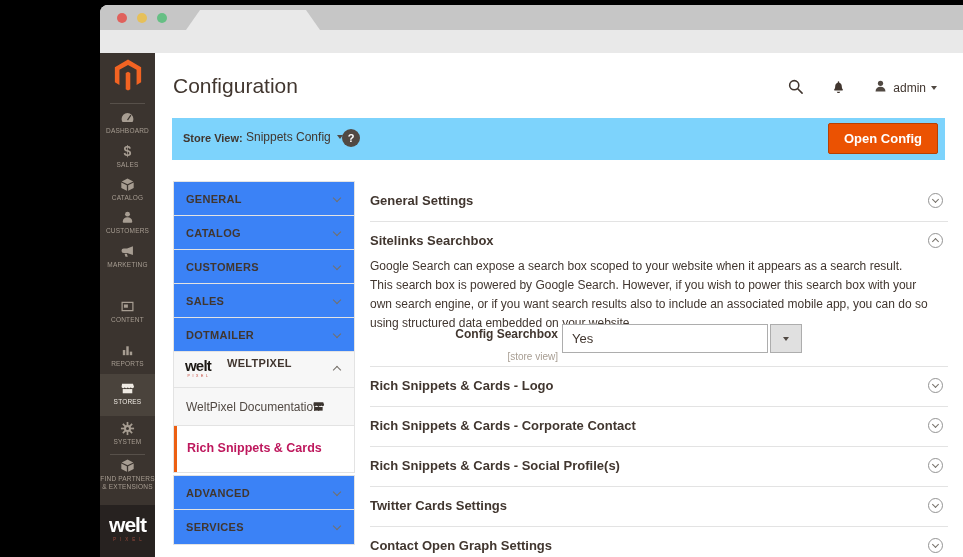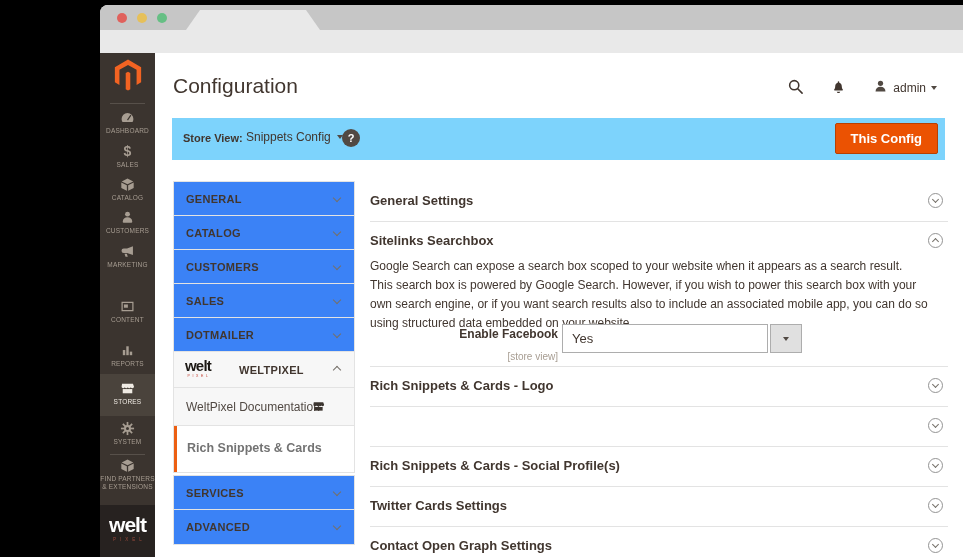--- a/index.html
+++ b/index.html
@@ -62,26 +62,26 @@
   .cfg-top { height:34px; }
   .cfg-top .lbl { position:absolute; left:12px; top:11px; font-size:11px; font-weight:700; letter-spacing:.3px; color:#41362f; }
   .chev { display:inline-block; width:6px; height:6px; border-right:1.5px solid #757069; border-bottom:1.5px solid #757069; transform:rotate(45deg); }
   .chev.up { transform:rotate(-135deg); }
   .cfg-row .rchev { position:absolute; right:14px; top:13px; }
   .cfg-row .rchev.up { top:15px; }
   .cfg-wp { height:36px; background:#f7f7f7; }
   .wlogo { position:absolute; left:11px; top:6px; text-align:center; }
   .wlogo .w1 { font-size:15px; font-weight:700; letter-spacing:-.8px; color:#1c1814; line-height:16px; }
   .wlogo .w2 { font-size:3.5px; letter-spacing:2.6px; color:#c0392b; text-indent:2px; }
-  .cfg-wp .lbl { position:absolute; left:53px; top:12px; font-size:11px; font-weight:700; letter-spacing:.3px; color:#41362f;margin-left:12px; }
+  .cfg-wp .lbl { position:absolute; left:53px; top:5px; font-size:11px; font-weight:700; letter-spacing:.3px; color:#41362f; }
   .cfg-doc { height:38px; background:#f7f7f7; }
   .cfg-doc .lbl { position:absolute; left:12px; top:12px; font-size:12px; color:#514943; }
   .cfg-doc .doc-ic { position:absolute; left:138px; top:11px; color:#3b342f; }
   .cfg-rich { height:46px; background:#fff; border-left:3px solid #ec5f12; }
-  .cfg-rich .lbl { position:absolute; left:10px; top:15px; font-size:12.5px; font-weight:700; color:#737373; }
+  .cfg-rich .lbl { position:absolute; left:10px; top:15px; font-size:12.5px; font-weight:700; color:#be185d; }
 
   
   .sec-title { position:absolute; left:215px; font-size:13px; font-weight:700; color:#41362f; }
   .circ { position:absolute; right:20px; width:15px; height:15px; border:1px solid #949494; border-radius:50%; cursor:pointer; background:#fff; }
   .circ .chev { position:absolute; left:4px; top:3px; width:5px; height:5px; border-color:#757069; }
   .circ.up .chev { top:5px; }
   .divider { position:absolute; left:215px; width:578px; height:1px; background:#e3e3e3; }
   .desc { position:absolute; left:215px; top:204px; width:558px; font-size:12px; line-height:19px; color:#41362f; }
   .f-label { position:absolute; left:215px; top:274px; width:188px; text-align:right; }
   .f-label .fl1 { font-size:12px; font-weight:700; color:#41362f; display:block; }
@@ -259,21 +259,21 @@
           </button>
         </div>
 
         <div class="toolbar">
           <span class="sv-label">Store View:</span>
           <button class="sv-value">
             <span>Snippets Config</span>
             <span class="tri"></span>
           </button>
           <button class="help">?</button>
-          <button class="save">This Config</button>
+          <button class="save">Open Config</button>
         </div>
 
         <nav class="cfg-panel cfg-a">
           <div class="cfg-row cfg-top">
             <span class="lbl">GENERAL</span>
             <span class="chev rchev"></span>
           </div>
           <div class="cfg-row cfg-top">
             <span class="lbl">CATALOG</span>
             <span class="chev rchev"></span>
@@ -307,61 +307,62 @@
                 </svg>
             </span>
           </div>
           <div class="cfg-row cfg-rich">
             <span class="lbl">Rich Snippets &amp; Cards</span>
           </div>
         </nav>
 
         <nav class="cfg-panel cfg-b">
           <div class="cfg-row cfg-top">
+            <span class="lbl">ADVANCED</span>
+            <span class="chev rchev"></span>
+          </div>
+          <div class="cfg-row cfg-top">
             <span class="lbl">SERVICES</span>
-            <span class="chev rchev"></span>
-          </div>
-          <div class="cfg-row cfg-top">
-            <span class="lbl">ADVANCED</span>
             <span class="chev rchev"></span>
           </div>
         </nav>
 
         <span class="sec-title" style="top:140px">General Settings</span>
         <span class="circ" style="top:140px">
             <span class="chev"></span>
           </span>
         <div class="divider" style="top:168px"></div>
 
         <span class="sec-title" style="top:180px">Sitelinks Searchbox</span>
         <span class="circ up" style="top:180px">
             <span class="chev up"></span>
           </span>
 
         <p class="desc">Google Search can expose a search box scoped to your website when it appears as a search result. This search box is powered by Google Search. However, if you wish to power this search box with your own search engine, or if you want search results also to include an associated mobile app, you can do so using structured data embedded on your website.</p>
 
         <div class="f-label">
-          <span class="fl1">Enable Facebook</span>
+          <span class="fl1">Config Searchbox</span>
           <span class="fl2">[store view]</span>
         </div>
         <div class="select-wrap">
           <div class="select-value">Yes</div>
           <button class="select-arrow">
             <span class="tri"></span>
           </button>
         </div>
 
         <div class="divider" style="top:313px"></div>
 
         <span class="sec-title" style="top:325px">Rich Snippets &amp; Cards - Logo</span>
         <span class="circ" style="top:325px">
             <span class="chev"></span>
           </span>
         <div class="divider" style="top:353px"></div>
 
+        <span class="sec-title" style="top:365px">Rich Snippets &amp; Cards - Corporate Contact</span>
         <span class="circ" style="top:365px">
             <span class="chev"></span>
           </span>
         <div class="divider" style="top:393px"></div>
 
         <span class="sec-title" style="top:405px">Rich Snippets &amp; Cards - Social Profile(s)</span>
         <span class="circ" style="top:405px">
             <span class="chev"></span>
           </span>
         <div class="divider" style="top:433px"></div>

